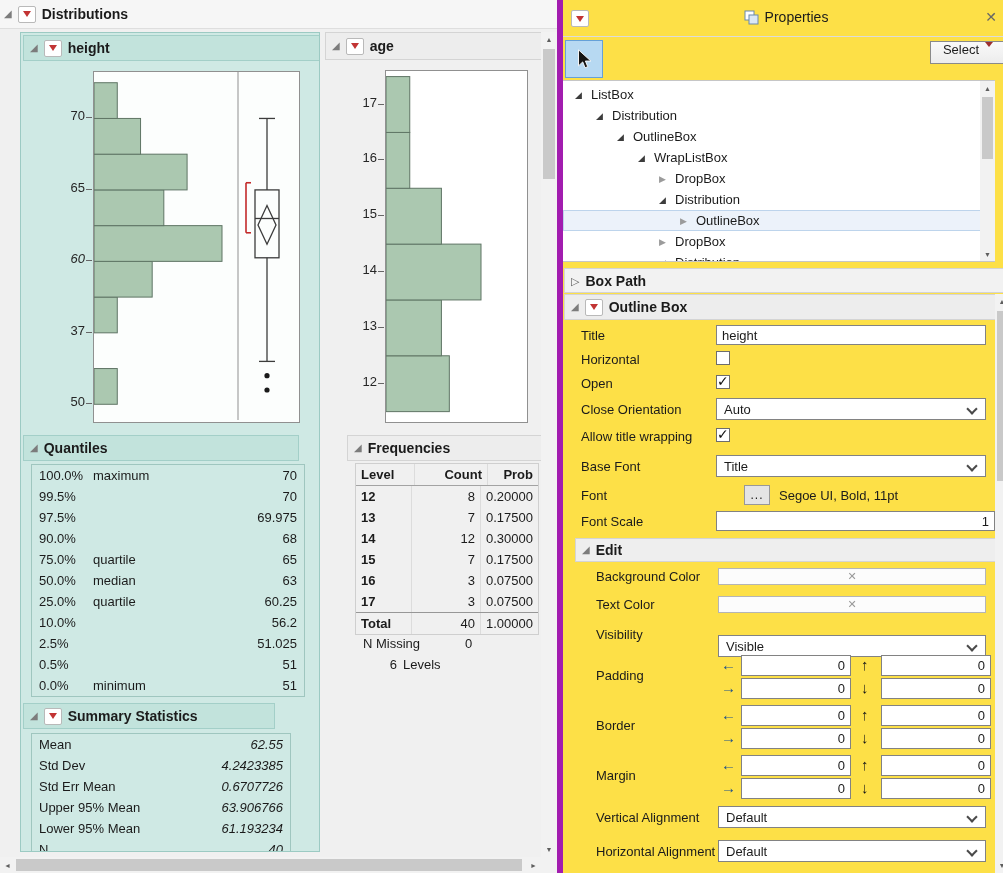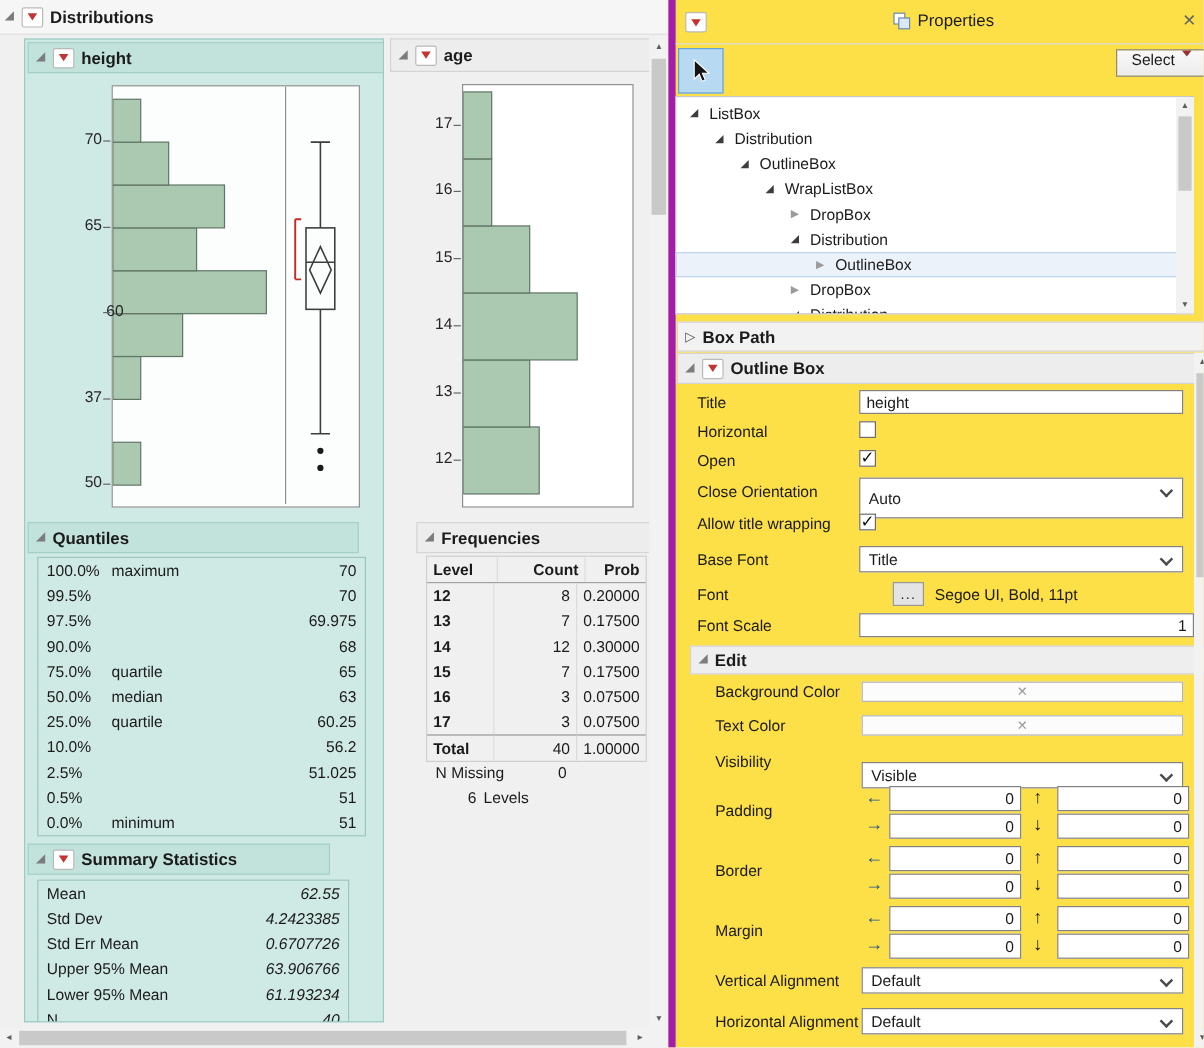--- a/index.html
+++ b/index.html
@@ -230,21 +230,21 @@
         </div>
         <div class="srow">
           <span class="sc0">N</span>
           <span class="sc1">40</span>
         </div>
       </div>
   <div class="ytick" style="left: 34px; top: 361.279px; width: 30px;">50</div>
       <div class="tickmark" style="left: 65px; top: 370.279px;"></div>
       <div class="ytick" style="left: 34px; top: 289.821px; width: 30px;">37</div>
       <div class="tickmark" style="left: 65px; top: 298.821px;"></div>
-      <div class="ytick" style="left: 52px; top: 218.363px; width: 30px;">60</div>
+      <div class="ytick" style="left: 34px; top: 218.363px; width: 30px; font-style: italic;">60</div>
       <div class="tickmark" style="left: 65px; top: 227.363px;"></div>
       <div class="ytick" style="left: 34px; top: 146.906px; width: 30px;">65</div>
       <div class="tickmark" style="left: 65px; top: 155.906px;"></div>
       <div class="ytick" style="left: 34px; top: 75.4476px; width: 30px;">70</div>
       <div class="tickmark" style="left: 65px; top: 84.4476px;"></div>
     </div>
 
   <div id="age-panel" class="abs">
     <div class="outline-header gray-h" style="left:0;top:0;width:215px;height:26px;">
       <span class="disc">◢</span>
@@ -424,21 +424,21 @@
     <span>height</span>
   </div>
 
   <div class="form-label" style="left:18px;top:352px;">Horizontal</div>
   <div class="checkbox" style="left:153px;top:351px;"></div>
 
   <div class="form-label" style="left:18px;top:376px;">Open</div>
   <div class="checkbox checked" style="left:153px;top:375px;"></div>
 
   <div class="form-label" style="left:18px;top:402px;">Close Orientation</div>
-  <div class="combo" style="left:153px;top:398px;width:270px;height:34px;">
+  <div class="combo" style="left:153px;top:398px;width:270px;height:22px;">
     <span>Auto</span>
   </div>
 
   <div class="form-label" style="left:18px;top:429px;">Allow title wrapping</div>
   <div class="checkbox checked" style="left:153px;top:428px;"></div>
 
   <div class="form-label" style="left:18px;top:459px;">Base Font</div>
   <div class="combo" style="left:153px;top:455px;width:270px;height:22px;">
     <span>Title</span>
   </div>

